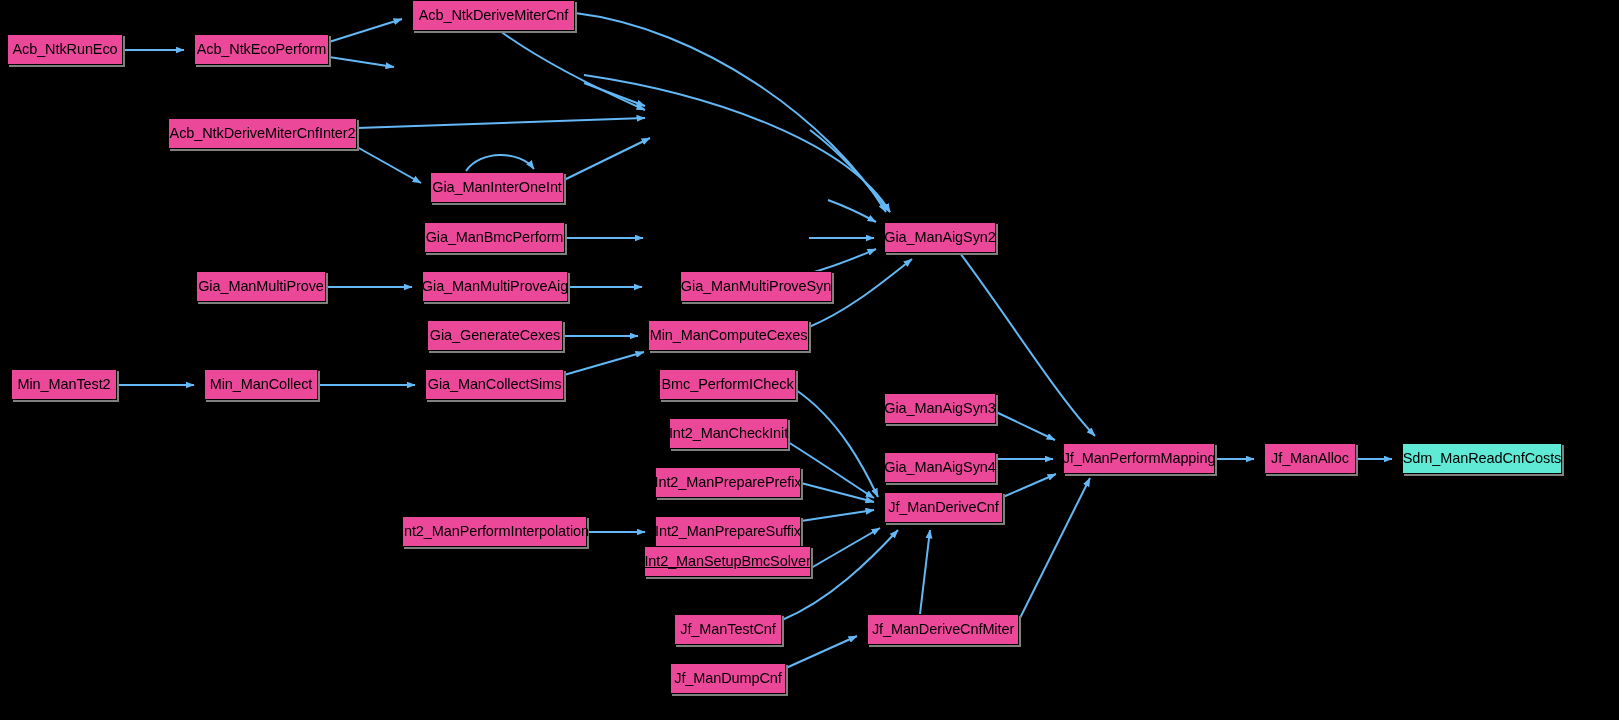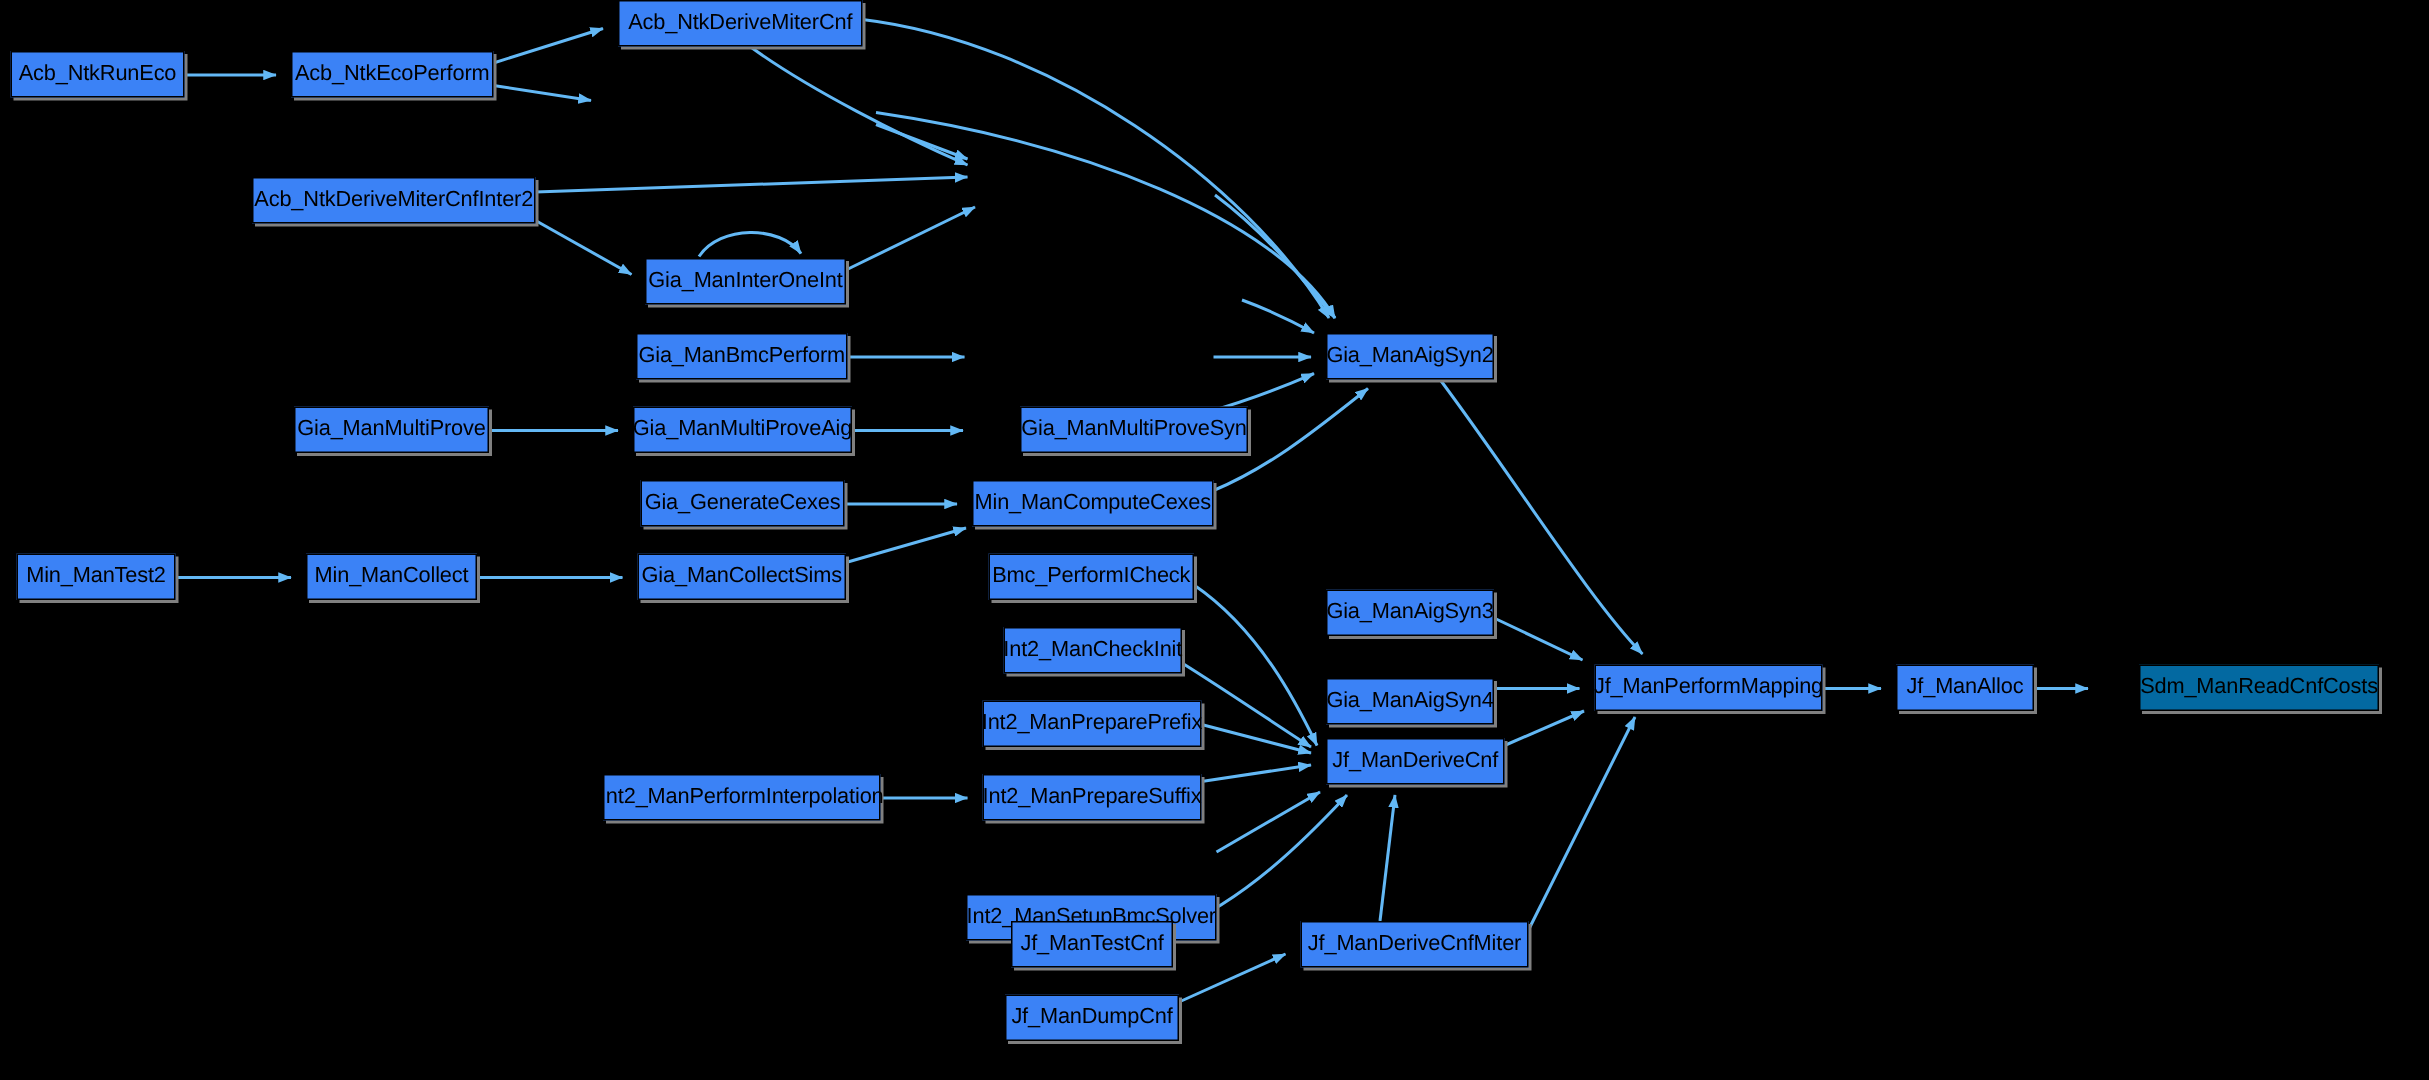--- a/index.html
+++ b/index.html
@@ -27,35 +27,34 @@
   #node-layer {
     position: absolute;
     left: 0;
     top: 0;
     width: 1619px;
     height: 720px;
   }
   .node {
     position: absolute;
     box-sizing: border-box;
-    background: #3b82f6;
+    background: #ec4899;
     border: 1px solid #000000;
     box-shadow: 2px 2px 0 0 #808080;
     color: #000000;
     font-size: 14.5px;
     line-height: 1;
     display: flex;
     align-items: center;
     justify-content: center;
     white-space: nowrap;
     letter-spacing: -0.1px;
   }
   .node.highlight {
-    background: #0369a1;
-    margin-left: 24px;
+    background: #5eead4;
   }
 </style>
 </head>
 <body>
 
 <div id="canvas">
   <svg id="edge-layer" viewBox="0 0 1619 720" width="1619" height="720" xmlns="http://www.w3.org/2000/svg">
     <defs>
       <marker id="arrowhead" markerWidth="9" markerHeight="7" refX="8.5" refY="3.5" orient="auto" markerUnits="userSpaceOnUse">
         <polygon points="0,0 9,3.5 0,7" fill="#63b8f5"></polygon>
@@ -123,18 +122,18 @@
       <div class="node" style="left: 669px; top: 418px; width: 119px; height: 31px;">Int2_ManCheckInit</div>
       <div class="node" style="left: 884px; top: 393px; width: 112px; height: 31px;">Gia_ManAigSyn3</div>
       <div class="node" style="left: 884px; top: 452px; width: 112px; height: 31px;">Gia_ManAigSyn4</div>
       <div class="node" style="left: 1063px; top: 443px; width: 152px; height: 31px;">Jf_ManPerformMapping</div>
       <div class="node" style="left: 1264px; top: 443px; width: 92px; height: 31px;">Jf_ManAlloc</div>
       <div class="node highlight" style="left: 1402px; top: 443px; width: 160px; height: 31px;">Sdm_ManReadCnfCosts</div>
       <div class="node" style="left: 655px; top: 467px; width: 146px; height: 31px;">Int2_ManPreparePrefix</div>
       <div class="node" style="left: 884px; top: 492px; width: 119px; height: 31px;">Jf_ManDeriveCnf</div>
       <div class="node" style="left: 402px; top: 516px; width: 185px; height: 31px;">Int2_ManPerformInterpolation</div>
       <div class="node" style="left: 655px; top: 516px; width: 146px; height: 31px;">Int2_ManPrepareSuffix</div>
-      <div class="node" style="left: 644px; top: 596px; width: 167px; height: 31px;">Int2_ManSetupBmcSolver</div>
+      <div class="node" style="left: 644px; top: 546px; width: 167px; height: 31px; text-decoration: underline;">Int2_ManSetupBmcSolver</div>
       <div class="node" style="left: 674px; top: 614px; width: 108px; height: 31px;">Jf_ManTestCnf</div>
       <div class="node" style="left: 867px; top: 614px; width: 152px; height: 31px;">Jf_ManDeriveCnfMiter</div>
       <div class="node" style="left: 670px; top: 663px; width: 116px; height: 31px;">Jf_ManDumpCnf</div>
     </div>
 </div>
 
 </body></html>

